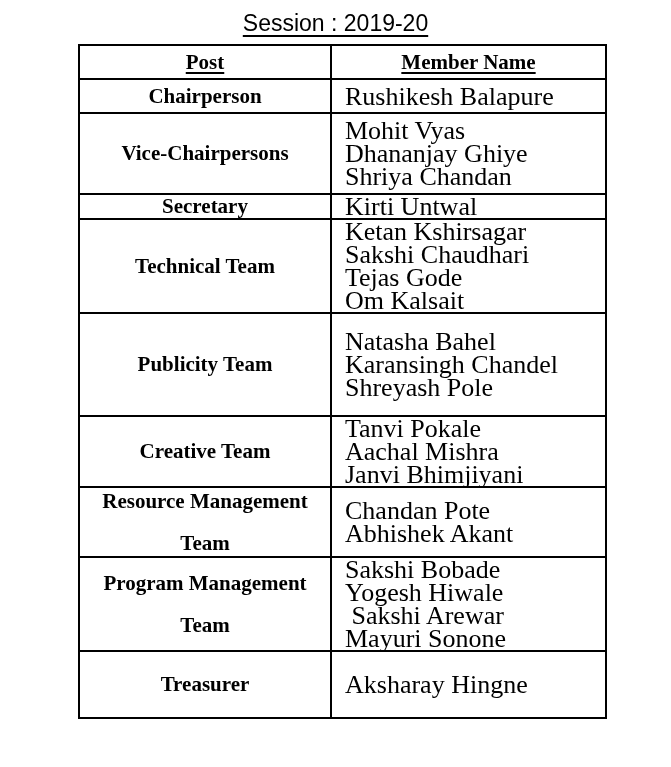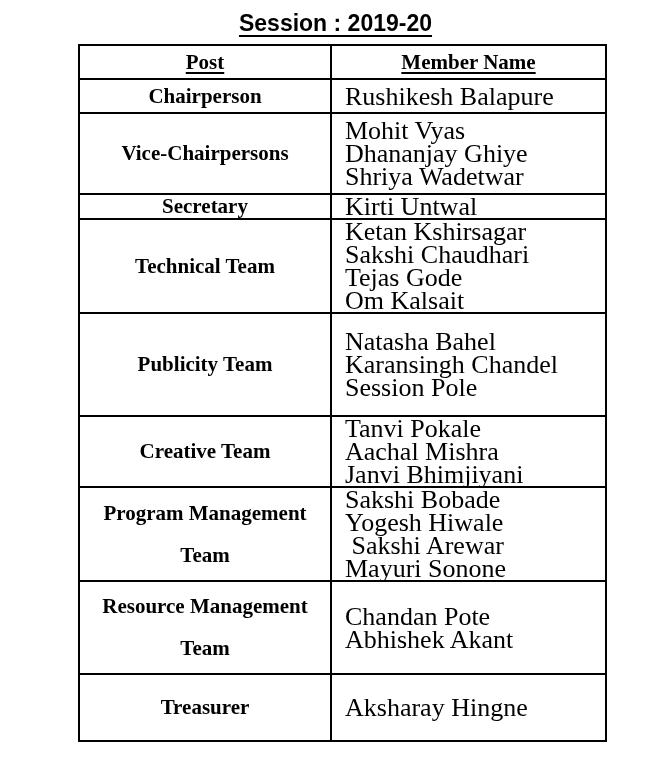--- a/index.html
+++ b/index.html
@@ -14,21 +14,21 @@
   .page {
     position: relative;
     width: 671px;
     height: 767px;
     background: #ffffff;
   }
   .title {
     padding-top: 9px;
     text-align: center;
     font-family: "Liberation Sans", sans-serif;
-    font-weight: bold;
+    font-weight: normal;
     font-size: 23px;
     line-height: 28px;
     text-decoration: underline;
     text-decoration-thickness: 2px;
     text-underline-offset: 4px;
   }
   table.committee-table {
     border-collapse: collapse;
     table-layout: fixed;
     margin-left: 78px;
@@ -112,21 +112,21 @@
           </td>
   </tr>
 
   <tr>
     <td class="post-cell">
             <div class="post-line">Vice-Chairpersons</div>
           </td>
     <td class="member-cell">
             <div class="member-line">Mohit Vyas</div>
             <div class="member-line">Dhananjay Ghiye</div>
-            <div class="member-line">Shriya Wadetwar</div>
+            <div class="member-line">Shriya Chandan</div>
           </td>
   </tr>
 
   <tr>
     <td class="post-cell">
             <div class="post-line">Secretary</div>
           </td>
     <td class="member-cell">
             <div class="member-line">Kirti Untwal</div>
           </td>
@@ -145,61 +145,61 @@
           </td>
   </tr>
 
   <tr>
     <td class="post-cell">
             <div class="post-line">Publicity Team</div>
           </td>
     <td class="member-cell">
             <div class="member-line">Natasha Bahel</div>
             <div class="member-line">Karansingh Chandel</div>
-            <div class="member-line">Session Pole</div>
+            <div class="member-line">Shreyash Pole</div>
           </td>
   </tr>
 
   <tr>
     <td class="post-cell">
             <div class="post-line">Creative Team</div>
           </td>
     <td class="member-cell">
             <div class="member-line">Tanvi Pokale</div>
             <div class="member-line">Aachal Mishra</div>
             <div class="member-line">Janvi Bhimjiyani</div>
+          </td>
+  </tr>
+
+  <tr>
+    <td class="post-cell">
+            <div class="post-line">Resource Management</div>
+            <div class="post-line">Team</div>
+          </td>
+    <td class="member-cell">
+            <div class="member-line">Chandan Pote</div>
+            <div class="member-line">Abhishek Akant</div>
           </td>
   </tr>
 
   <tr>
     <td class="post-cell">
             <div class="post-line">Program Management</div>
             <div class="post-line">Team</div>
           </td>
     <td class="member-cell">
             <div class="member-line">Sakshi Bobade</div>
             <div class="member-line">Yogesh Hiwale</div>
             <div class="member-line"> Sakshi Arewar</div>
             <div class="member-line">Mayuri Sonone</div>
           </td>
   </tr>
 
   <tr>
     <td class="post-cell">
-            <div class="post-line">Resource Management</div>
-            <div class="post-line">Team</div>
-          </td>
-    <td class="member-cell">
-            <div class="member-line">Chandan Pote</div>
-            <div class="member-line">Abhishek Akant</div>
-          </td>
-  </tr>
-
-  <tr>
-    <td class="post-cell">
             <div class="post-line">Treasurer</div>
           </td>
     <td class="member-cell">
             <div class="member-line">Aksharay Hingne</div>
           </td>
   </tr>
 </tbody>
   </table>
 
 </div>

